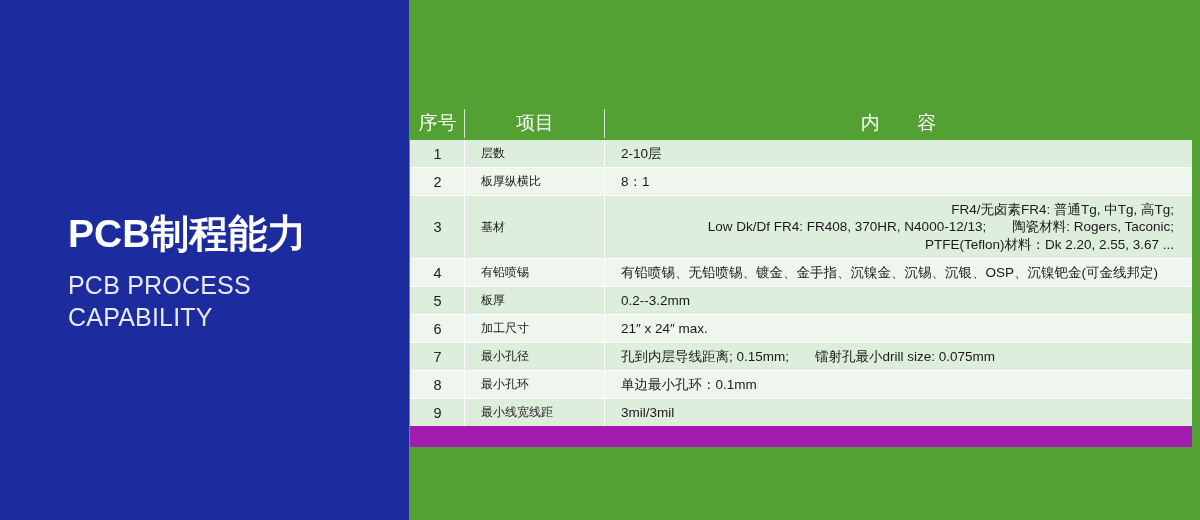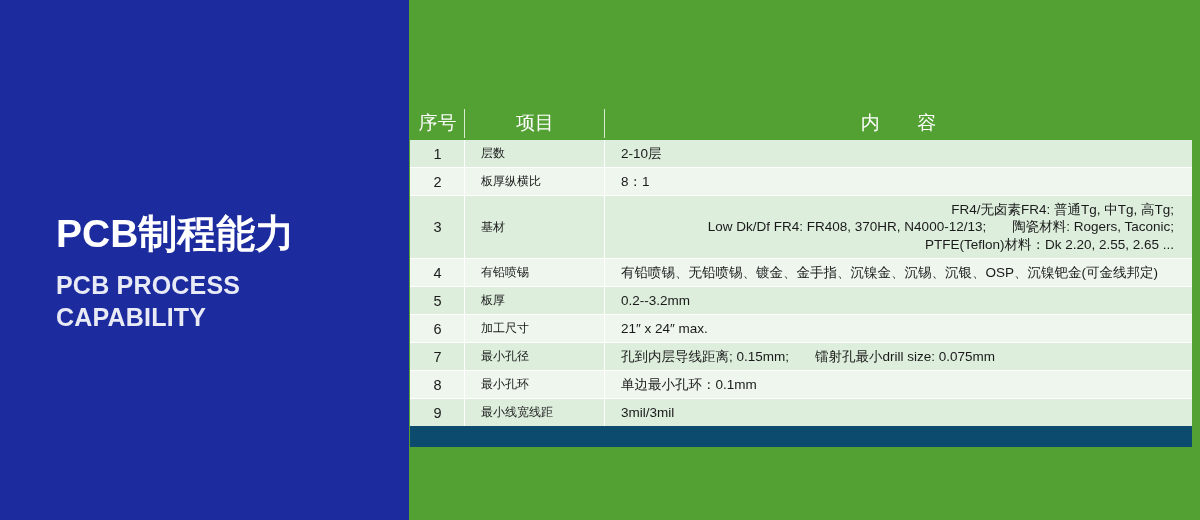--- a/index.html
+++ b/index.html
@@ -35,50 +35,50 @@
     left: 409px;
     top: 0;
     width: 791px;
     height: 520px;
     background: #53a033;
   }
 
   
   .title-block {
     position: absolute;
-    left: 56px;
+    left: 68px;
     top: 212px;
     width: 330px;
   }
   .title-cn {
     font-size: 39px;
     font-weight: bold;
     color: #ffffff;
     letter-spacing: 0px;
     line-height: 1.15;
     white-space: nowrap;
   }
   .title-en {
     margin-top: 12px;
     font-size: 25px;
     font-weight: normal;
     color: #e8eaf6;
     line-height: 1.28;
     letter-spacing: 0.2px;
   }
-  .title-en .l2 { display: block; font-weight: bold; }
+  .title-en .l2 { display: block; }
 
   
   .table-wrap {
     position: absolute;
     left: 410px;
     top: 105px;
     width: 782px;
     height: 342px;
-    background: #0c4a6e;
+    background: #a21caf;
   }
   table.cap {
     border-collapse: collapse;
     width: 782px;
     table-layout: fixed;
   }
   table.cap col.c-no    { width: 55px; }
   table.cap col.c-item  { width: 140px; }
   table.cap col.c-cont  { width: 587px; }
 
@@ -195,21 +195,21 @@
           <td class="c-item">板厚纵横比</td>
           <td class="c-cont">8：1</td>
         </tr>
 
         <tr class="odd h-tall">
           <td class="c-no">3</td>
           <td class="c-item">基材</td>
           <td class="c-cont">
             <span class="cline">FR4/无卤素FR4:  普通Tg, 中Tg, 高Tg;</span>
             <span class="cline"><span>Low Dk/Df FR4:  FR408, 370HR, N4000-12/13;</span><span class="gap"></span><span>陶瓷材料: Rogers, Taconic;</span></span>
-            <span class="cline">PTFE(Teflon)材料：Dk 2.20, 2.55, 2.65 ...</span>
+            <span class="cline">PTFE(Teflon)材料：Dk 2.20, 2.55, 3.67 ...</span>
           </td>
         </tr>
 
         <tr class="even h-std">
           <td class="c-no">4</td>
           <td class="c-item">有铅喷锡</td>
           <td class="c-cont">有铅喷锡、无铅喷锡、镀金、金手指、沉镍金、沉锡、沉银、OSP、沉镍钯金(可金线邦定)</td>
         </tr>
 
         <tr class="odd h-std">

